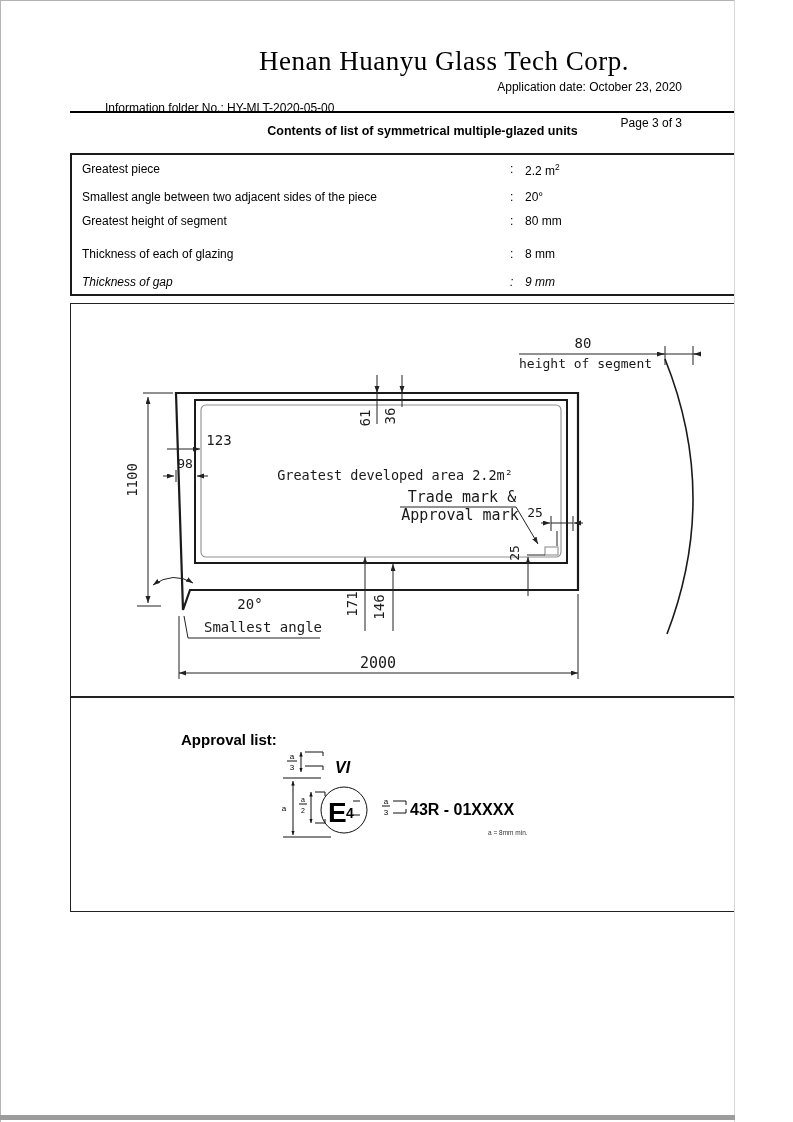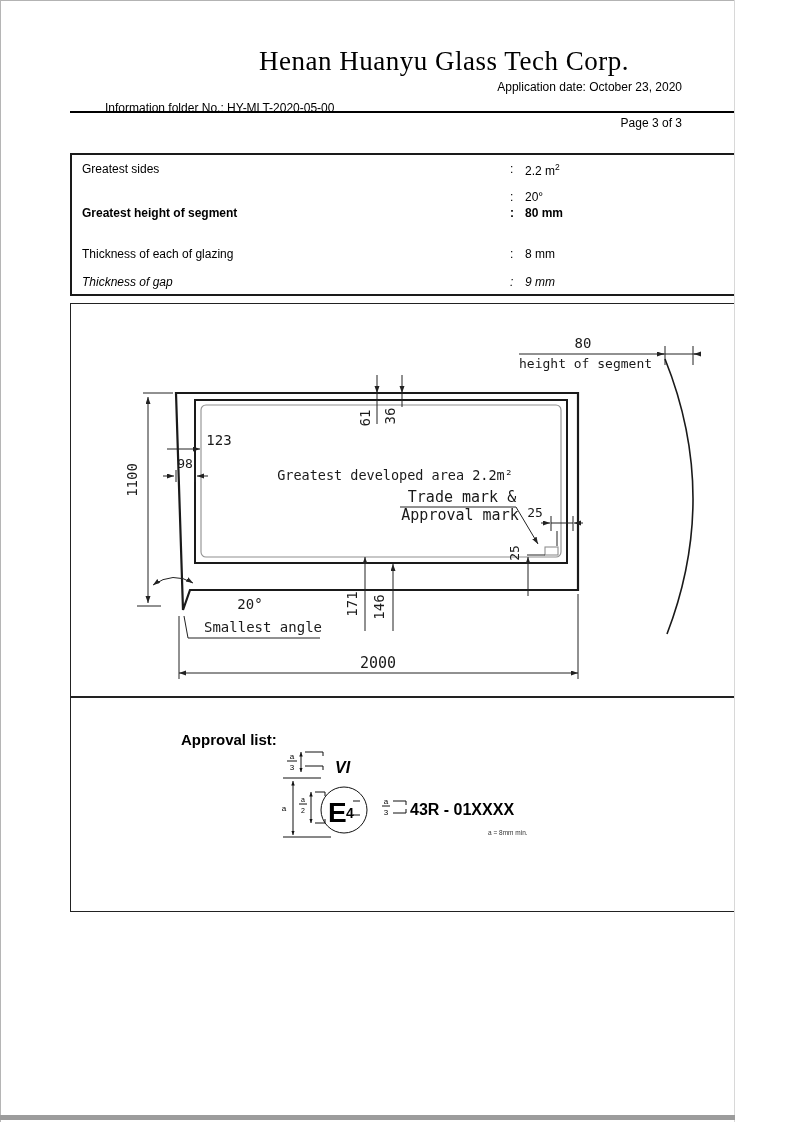--- a/index.html
+++ b/index.html
@@ -40,32 +40,34 @@
 </style>
 </head>
 <body>
 
 <div id="page">
   <div class="abs" id="company">Henan Huanyu Glass Tech Corp.</div>
   <div class="abs" id="info-folder">Information folder No.: HY-MLT-2020-05-00</div>
   <div class="abs" id="app-date">Application date: October 23, 2020</div>
   <div class="abs" id="page-ind">Page 3 of 3</div>
   <div class="abs" id="header-rule"></div>
+  <div class="abs" id="contents-title">Contents of list of symmetrical multiple-glazed units</div>
 
   <div class="abs" id="spec-panel">
     <div class="spec-row" style="top:7px;">
-      <span class="spec-label">Greatest sides</span>
+      <span class="spec-label">Greatest piece</span>
       <span class="spec-colon">:</span>
       <span class="spec-value"><span>2.2 m</span><sup>2</sup></span>
     </div>
     <div class="spec-row" style="top:35px;">
+      <span class="spec-label">Smallest angle between two adjacent sides of the piece</span>
       <span class="spec-colon">:</span>
       <span class="spec-value">20°</span>
     </div>
-    <div class="spec-row" style="top:51px;font-weight:bold;">
+    <div class="spec-row" style="top:59px;">
       <span class="spec-label">Greatest height of segment</span>
       <span class="spec-colon">:</span>
       <span class="spec-value">80 mm</span>
     </div>
     <div class="spec-row" style="top:92px;">
       <span class="spec-label">Thickness of each of glazing</span>
       <span class="spec-colon">:</span>
       <span class="spec-value">8 mm</span>
     </div>
     <div class="spec-row" style="top:120px;font-style:italic;">

